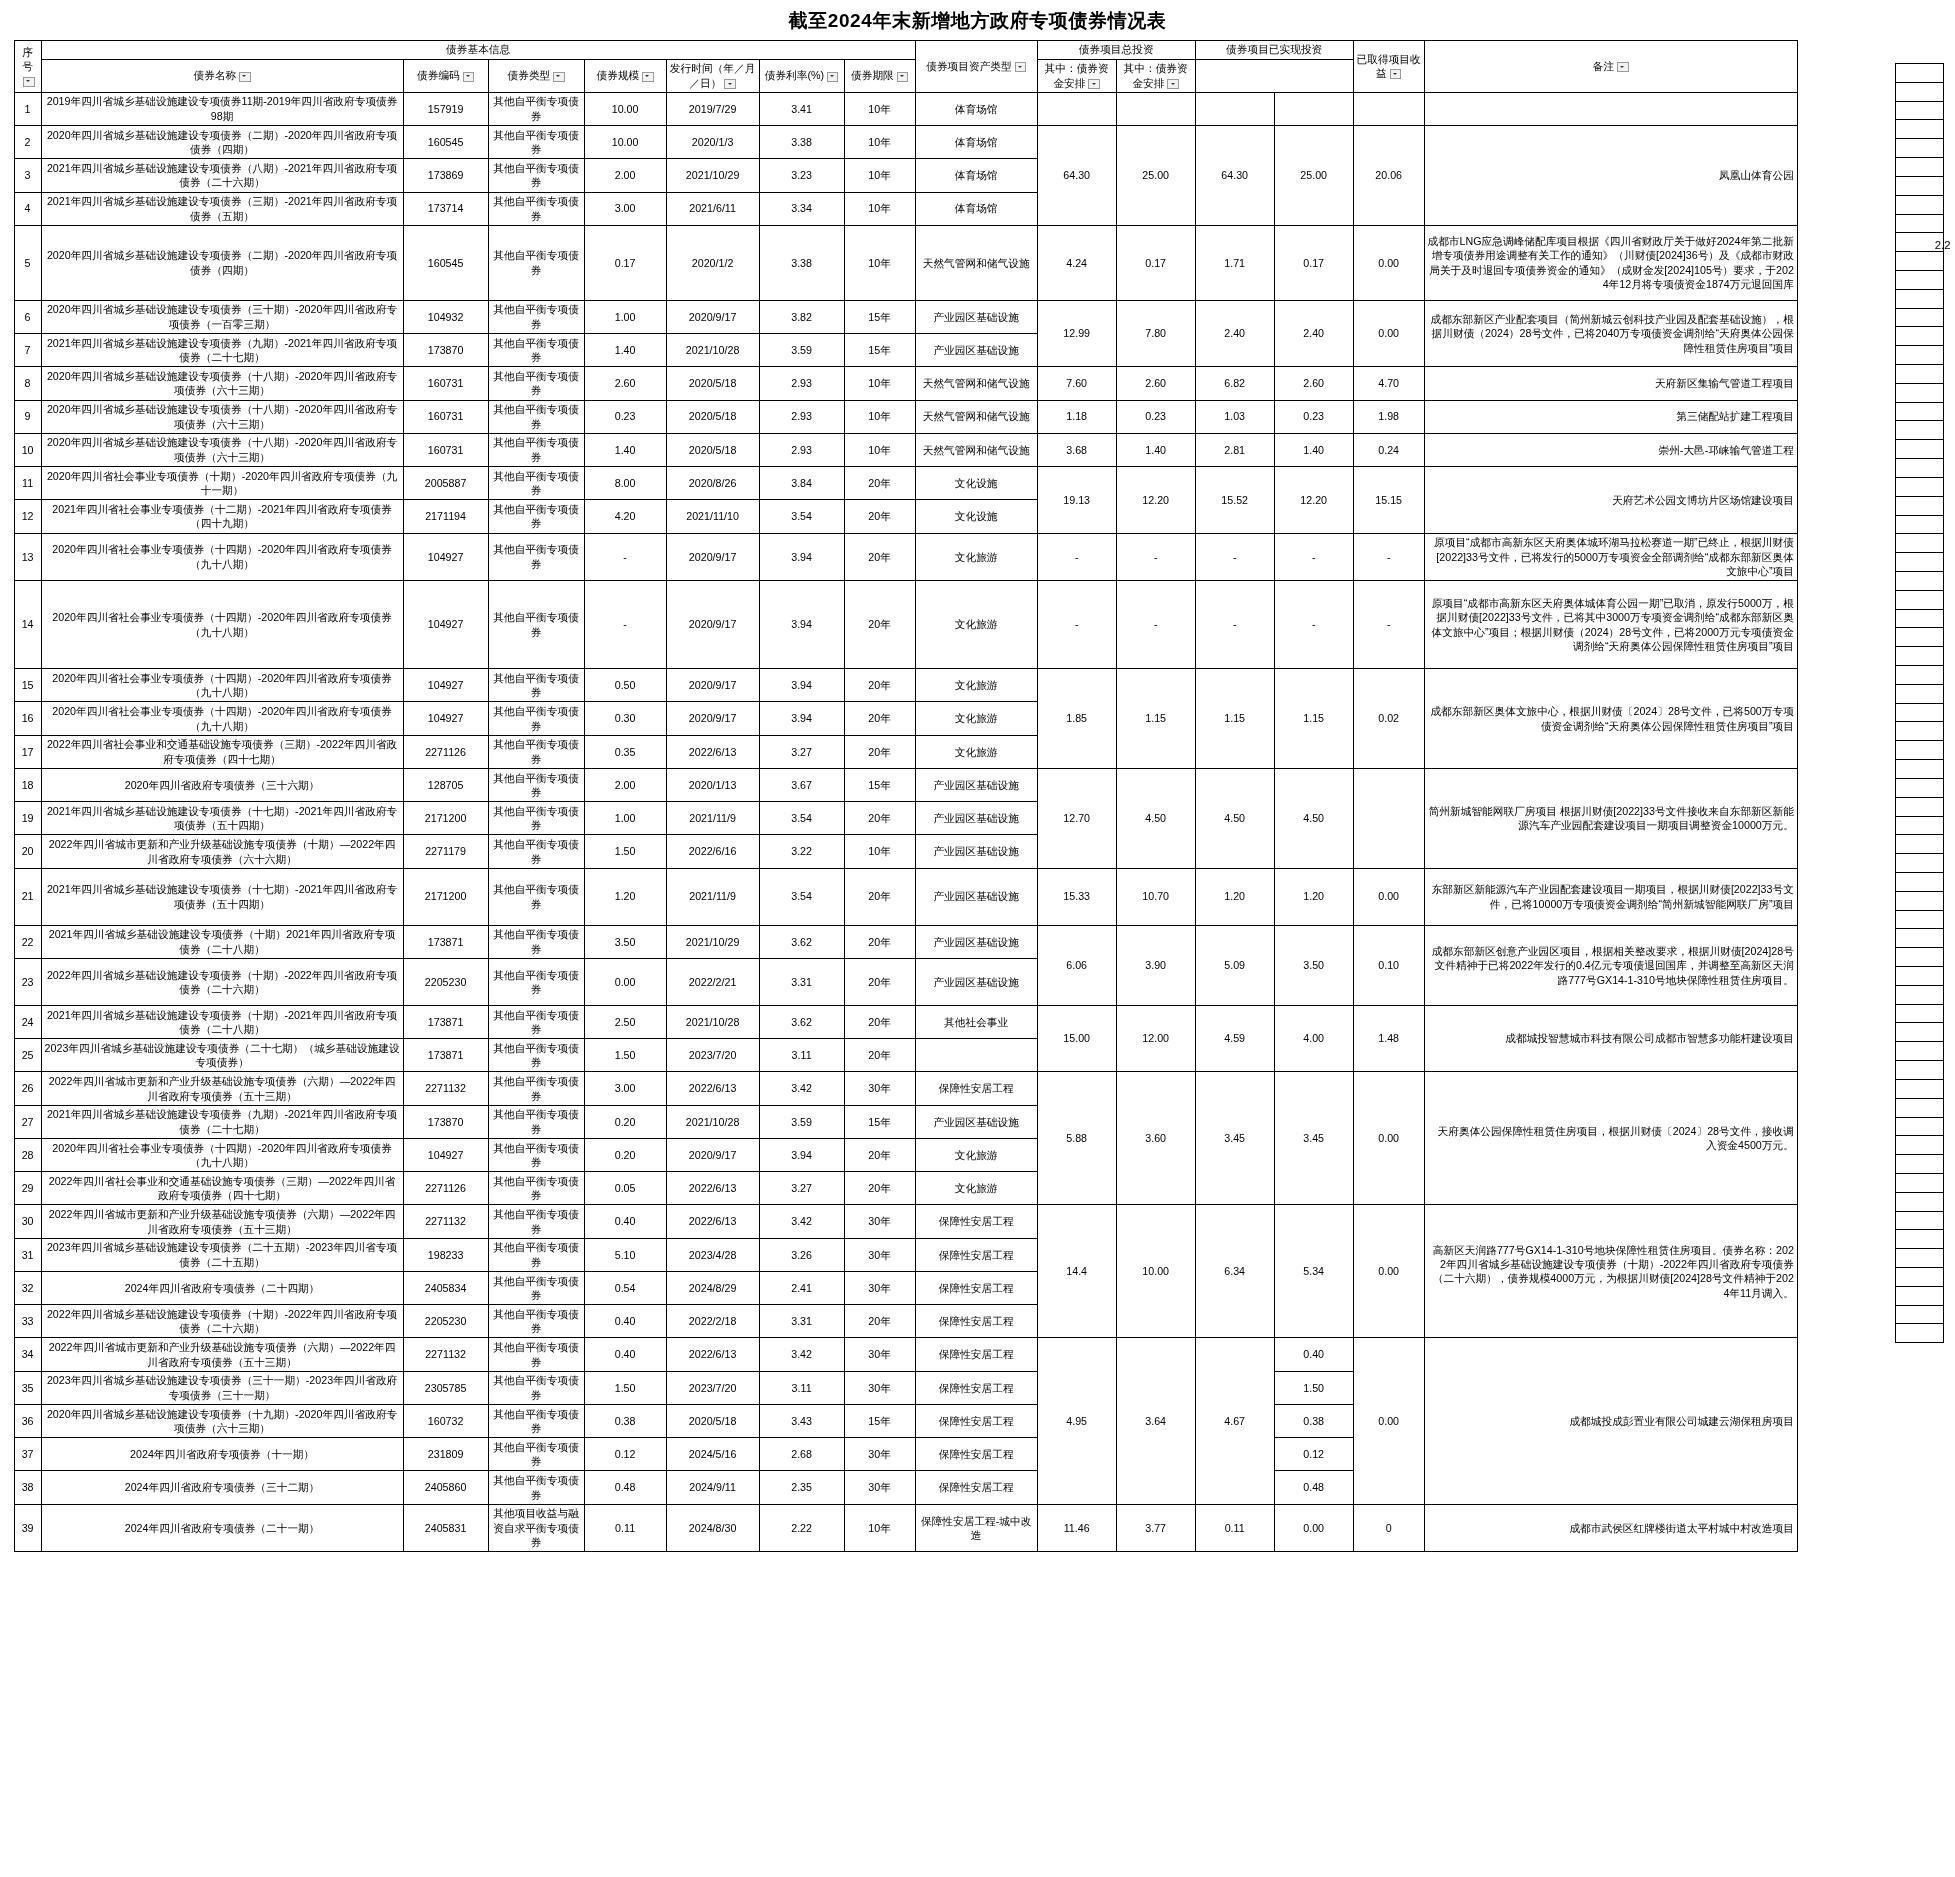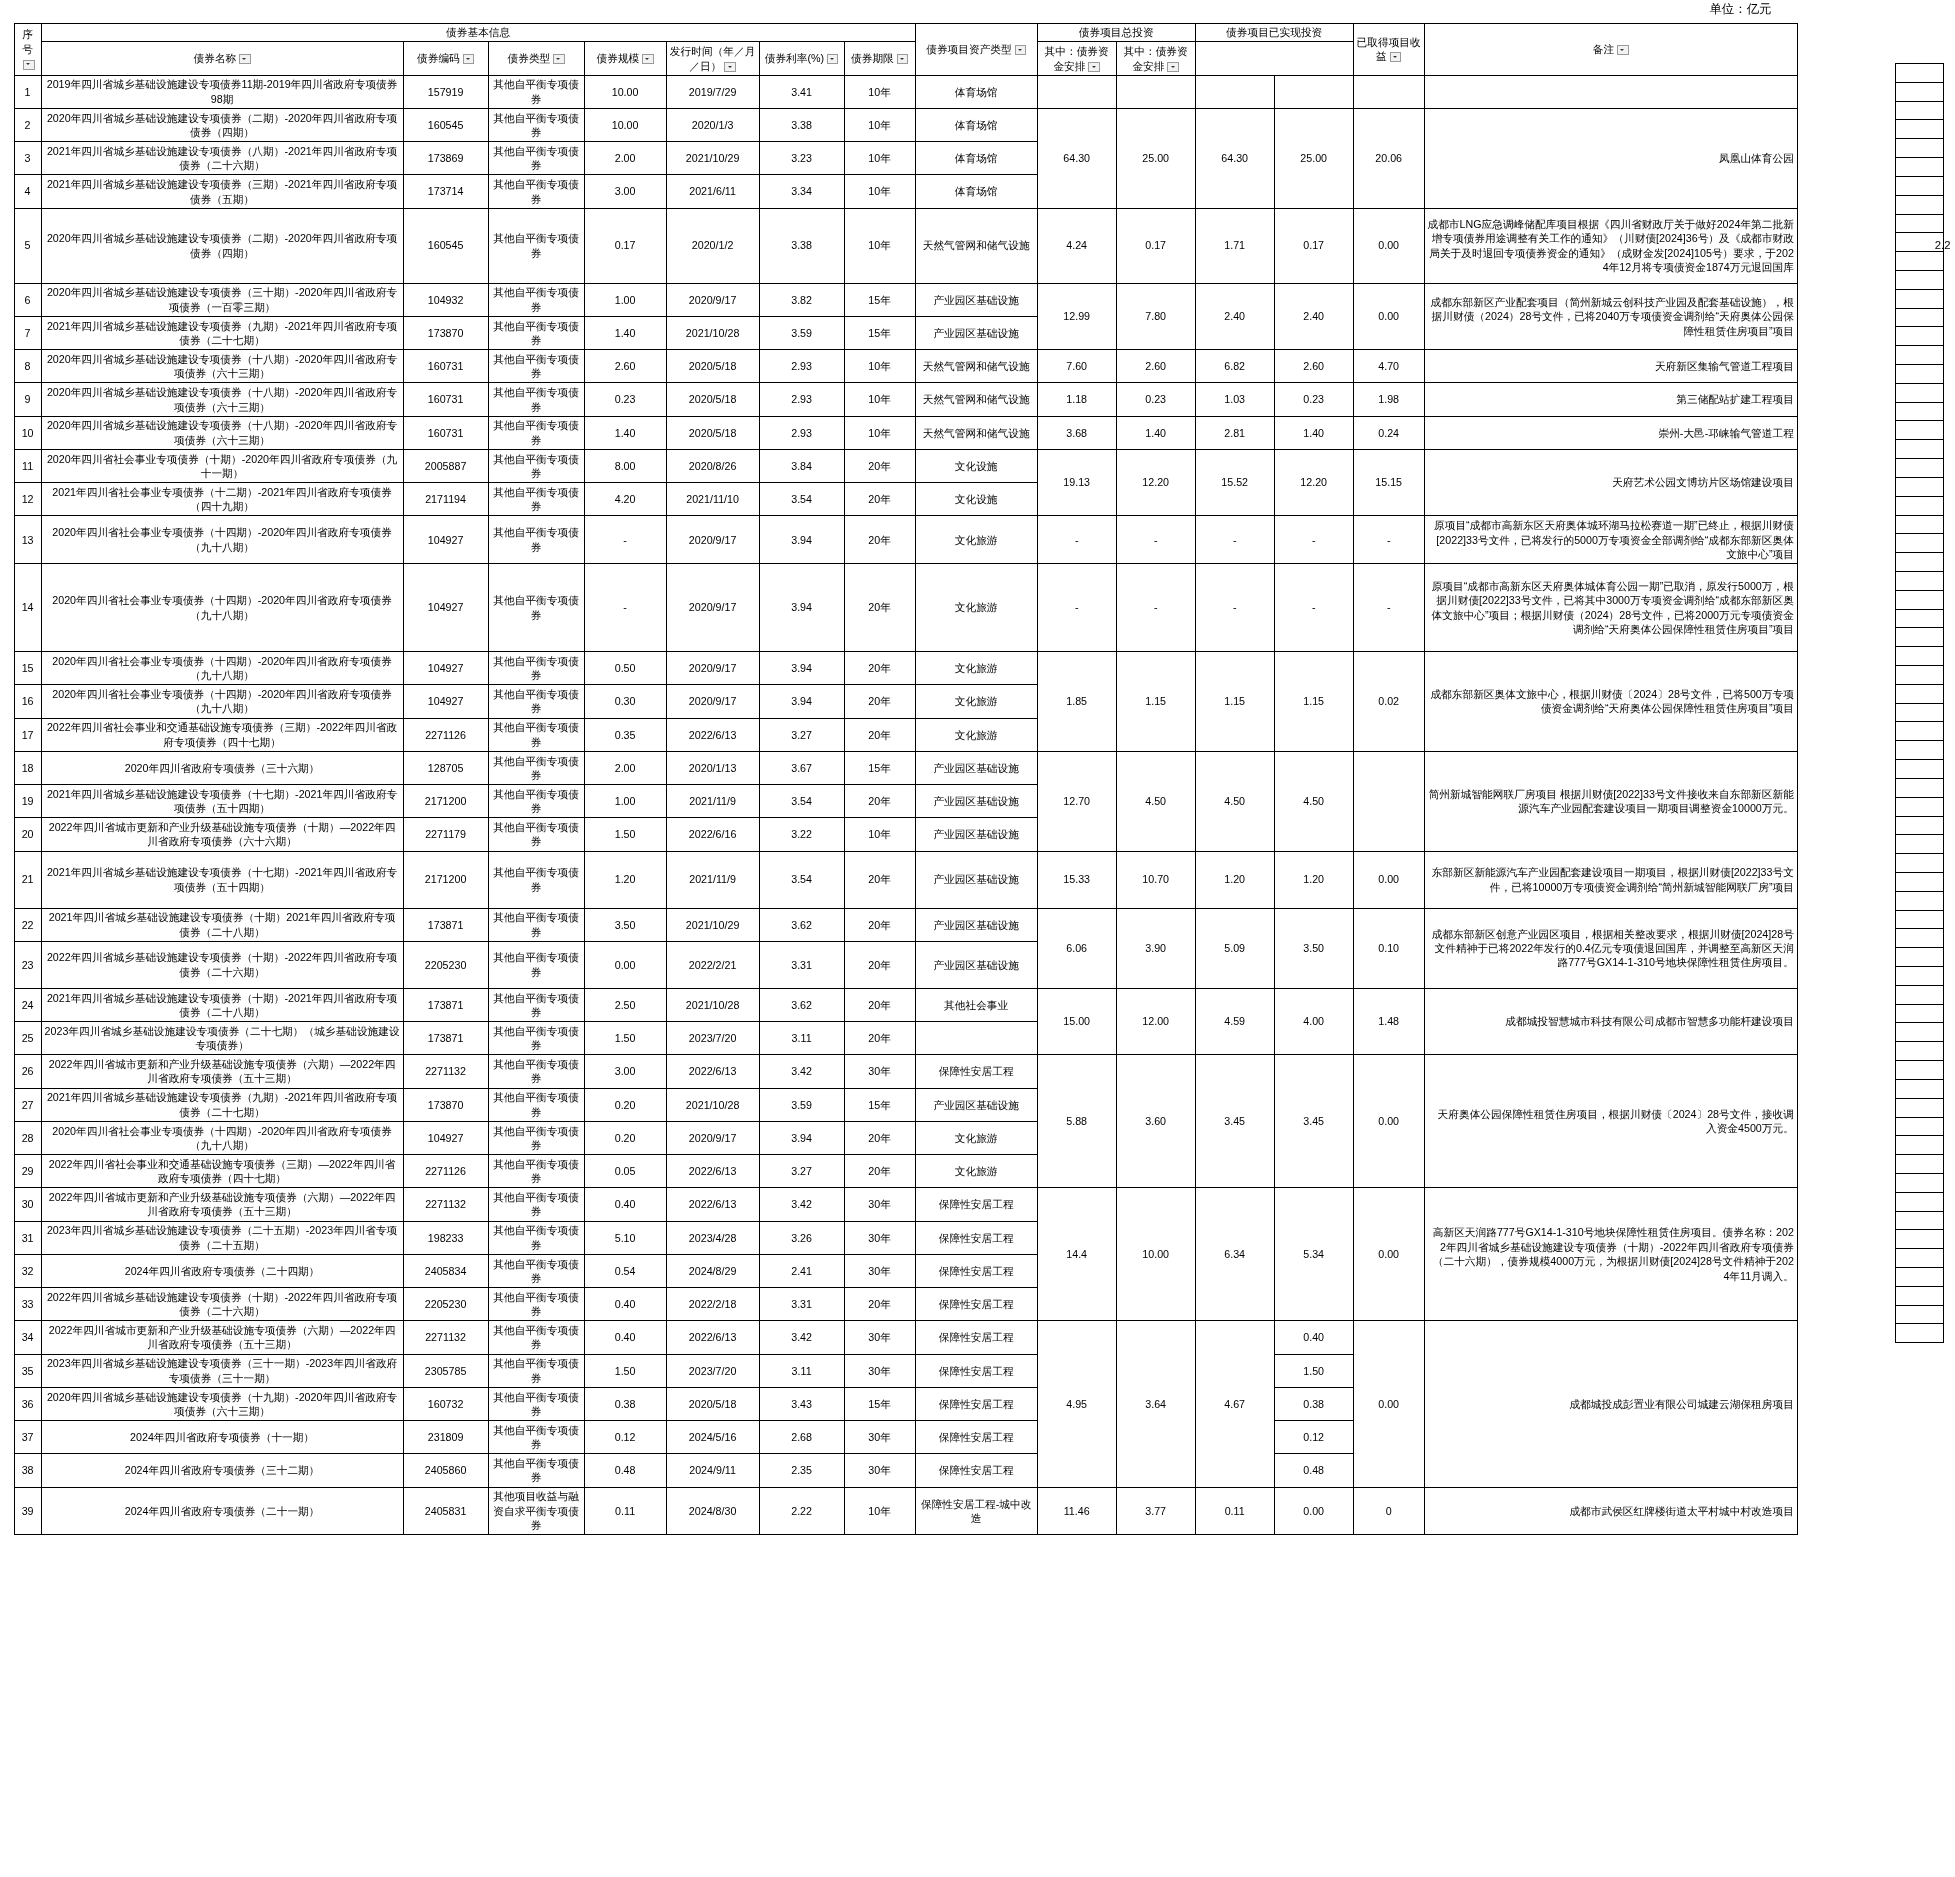--- a/index.html
+++ b/index.html
@@ -18,21 +18,21 @@
   .sidewrap table{width:49px;}
   .sidewrap td{height:11.3px;border:0.6px solid #000;}
   .floatnum{position:absolute;right:4.5px;top:239px;font-size:11.3px;}
   .num{font-variant-numeric:tabular-nums;}
 </style>
 </head>
 <body>
 
 <div id="sheet">
 
-  <div class="unit">单位：亿元</div>
+  <div class="title">截至2024年末新增地方政府专项债券情况表</div>
 
   <div class="floatnum">2.2</div>
 
   <table>
     <colgroup>
       <col style="width:27px">
       <col style="width:362px">
       <col style="width:85px">
       <col style="width:96px">
       <col style="width:82px">

